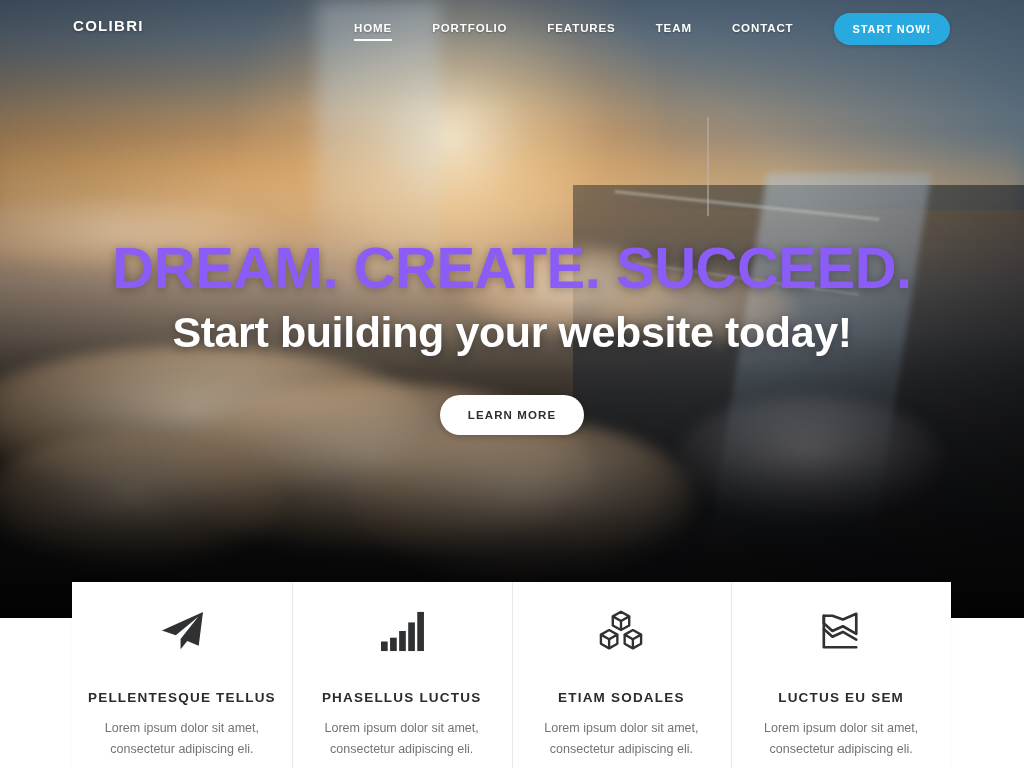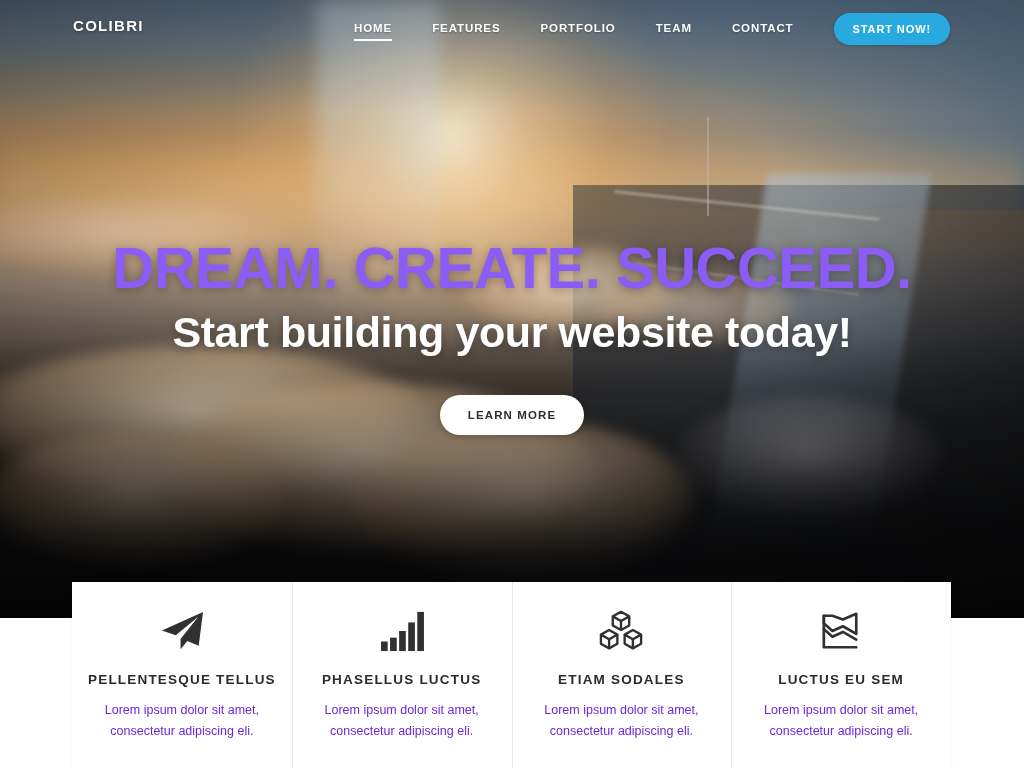--- a/index.html
+++ b/index.html
@@ -189,27 +189,27 @@
     flex:1 1 0; position:relative;
     display:flex; flex-direction:column; align-items:center;
     padding-top:26px;
   }
   .card + .card::before {
     content:""; position:absolute; left:0; top:0; bottom:0; width:1px;
     background:#e9e9e9;
   }
   .card-icon { height:46px; display:flex; align-items:center; justify-content:center; }
   .card-title {
-    margin-top:18px;
+    margin-top:36px;
     font-size:13.5px; font-weight:bold; letter-spacing:1.2px;
     color:#2b2b2b; text-align:center;
   }
   .card-text {
     margin-top:13px;
-    font-size:12.5px; line-height:1.65; color:#6d28d9;
+    font-size:12.5px; line-height:1.65; color:#737373;
     text-align:center; max-width:185px;
   }
 </style>
 </head>
 <body>
 
 <div id="page">
 
   <div class="hero">
     <div class="hero-photo">
@@ -235,22 +235,22 @@
       <div class="vignette-sides"></div>
       <div class="hero-tint"></div>
     </div>
   </div>
 
   <div class="nav">
     <div class="logo">COLIBRI</div>
 
     <nav class="nav-right">
       <a class="nav-link active" href="#">HOME</a>
+      <a class="nav-link" href="#">PORTFOLIO</a>
       <a class="nav-link" href="#">FEATURES</a>
-      <a class="nav-link" href="#">PORTFOLIO</a>
       <a class="nav-link" href="#">TEAM</a>
       <a class="nav-link" href="#">CONTACT</a>
       <button class="nav-cta">START NOW!</button>
     </nav>
   </div>
 
   <div class="hero-content">
     <h1 class="hero-title">DREAM. CREATE. SUCCEED.</h1>
     <h2 class="hero-sub">Start building your website today!</h2>
     <div class="hero-btns">

